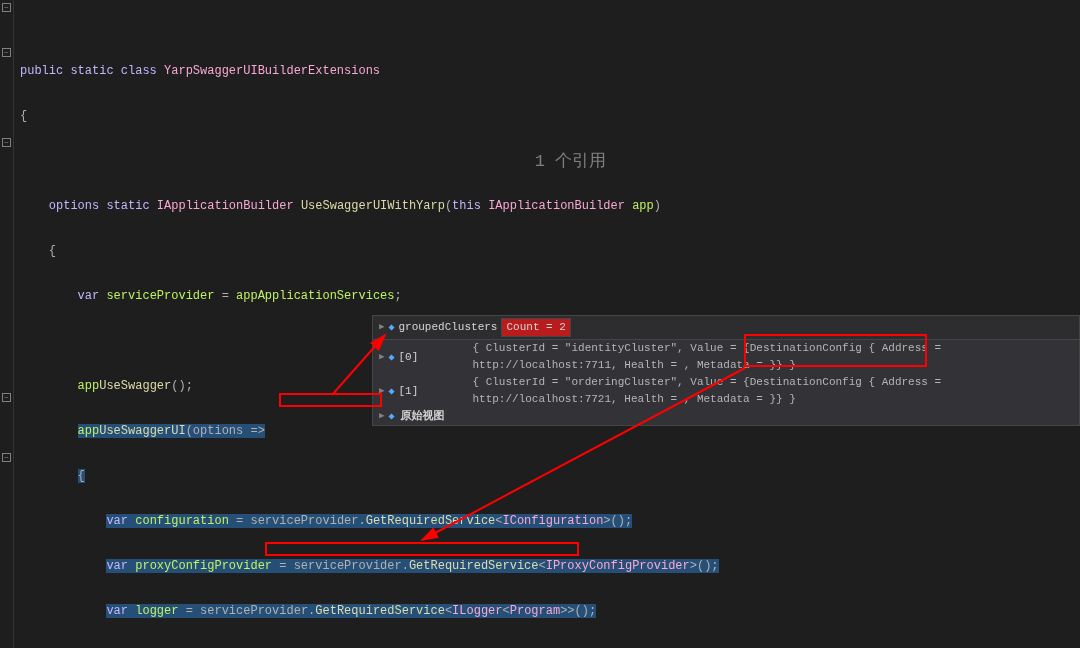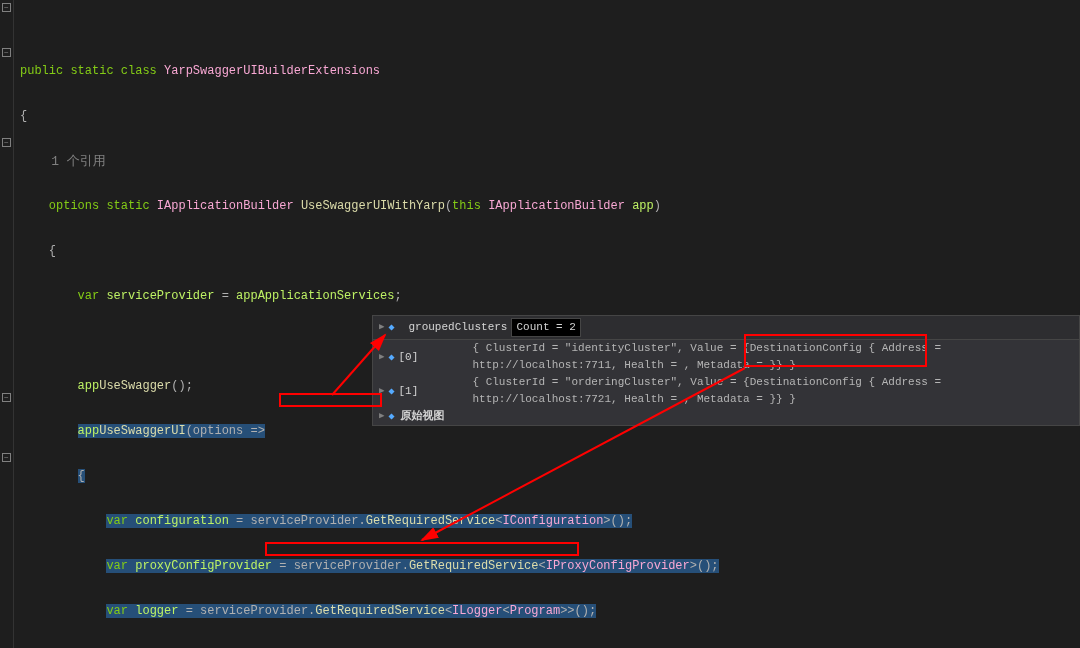--- a/index.html
+++ b/index.html
@@ -34,26 +34,26 @@
     width: 9px;
     height: 9px;
     border: 1px solid #808080;
     background: #1e1e1e;
     font-size: 8px;
     line-height: 7px;
     text-align: center;
     color: #808080;
   }
   .line { height: 15px; padding-left: 2px; }
-  .kw-blue { color: #84cc16; }
+  .kw-blue { color: #c4b5fd; }
   .type { color: #f9a8d4; }
   .punc { color: #b0b0b0; }
   .ident { color: #bef264; }
   .method { color: #dcdcaa; margin-top: 17px; }
-  .refcount { color: #808080; font-size: 13px; }
+  .refcount { color: #808080; font-size: 17px; text-align: center; }
   .sel { background: #264f78; }
   
   .debug-tip {
     position: absolute;
     left: 372px;
     top: 315px;
     background: #333337;
     border: 1px solid #454545;
     color: #d4d4d4;
     font-size: 11px;
@@ -61,25 +61,25 @@
     z-index: 5;
   }
   .debug-tip .hdr {
     display: flex;
     align-items: center;
     background: #2d2d30;
     border-bottom: 1px solid #454545;
     padding: 2px 6px;
     gap: 4px;
   }
-  .debug-tip .hdr .title { color: #d4d4d4; margin-left: 10px; }
+  .debug-tip .hdr .title { color: #d4d4d4; }
   .debug-tip .hdr .count {
     border: 1px solid #454545;
     padding: 0 4px;
-    background: #000000;
+    background: #b91c1c;
     text-align: right;
   }
   .debug-tip .row {
     display: flex;
     align-items: center;
     padding: 0 6px;
     gap: 4px;
   }
   .debug-tip .tri { color: #808080; font-size: 9px; }
   .debug-tip .cube { color: #55aaff; font-size: 10px; }

